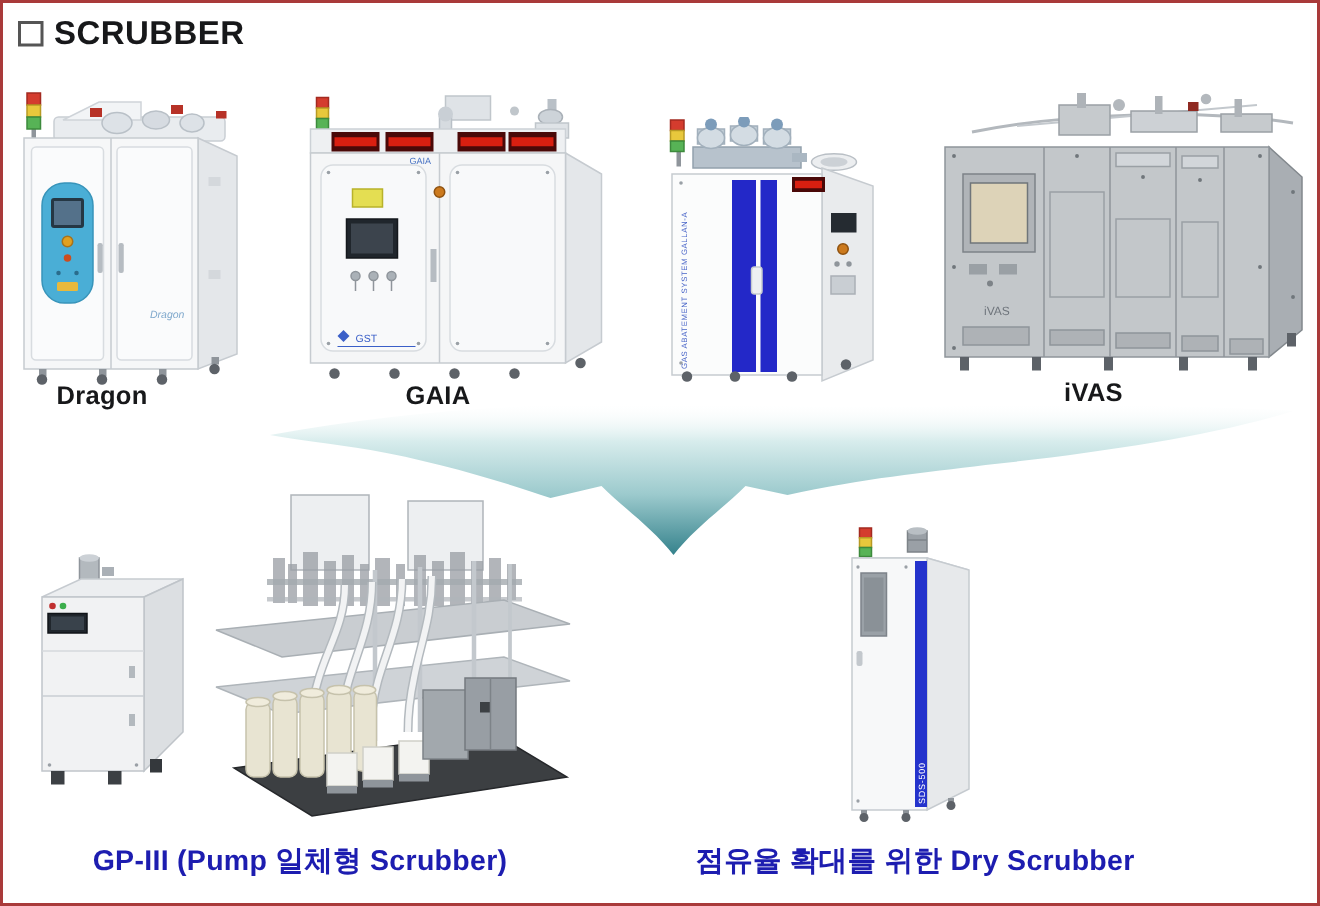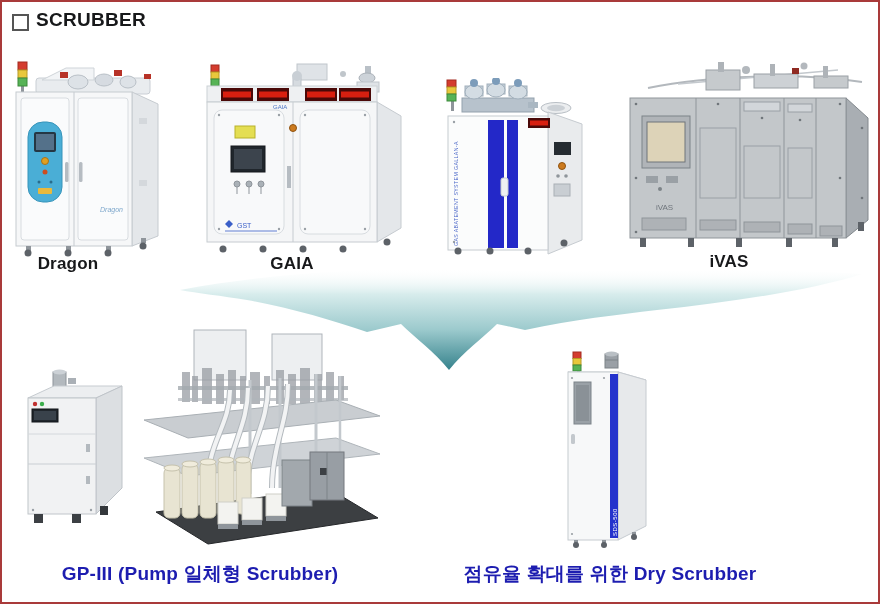--- a/index.html
+++ b/index.html
@@ -2,22 +2,22 @@
 <html><head>
 <meta charset="utf-8">
 <style>
   html,body{margin:0;padding:0;background:#fff;}
   body{font-family:"Liberation Sans",sans-serif;}
   #slide{
     position:relative;width:880px;height:604px;box-sizing:border-box;
     border:2px solid #a93a3a;background:#ffffff;overflow:hidden;
   }
   .title{
-    position:absolute;left:10px;top:7px;display:flex;align-items:flex-end;gap:7px;
-    font-size:19px;font-weight:700;color:#17181a;letter-spacing:.3px;
+    position:absolute;left:10px;top:7px;display:flex;align-items:center;gap:7px;
+    font-size:22px;font-weight:700;color:#17181a;letter-spacing:.3px;
   }
   .title .sq{
     width:13px;height:13px;border:2px solid #555;background:#fff;display:inline-block;
   }
   .machine{position:absolute;}
   .machine svg{display:block;width:100%;height:100%;}
   .m-label{
     position:absolute;height:22px;text-align:center;
     font-size:17px;font-weight:700;color:#17181a;letter-spacing:.2px;
   }

